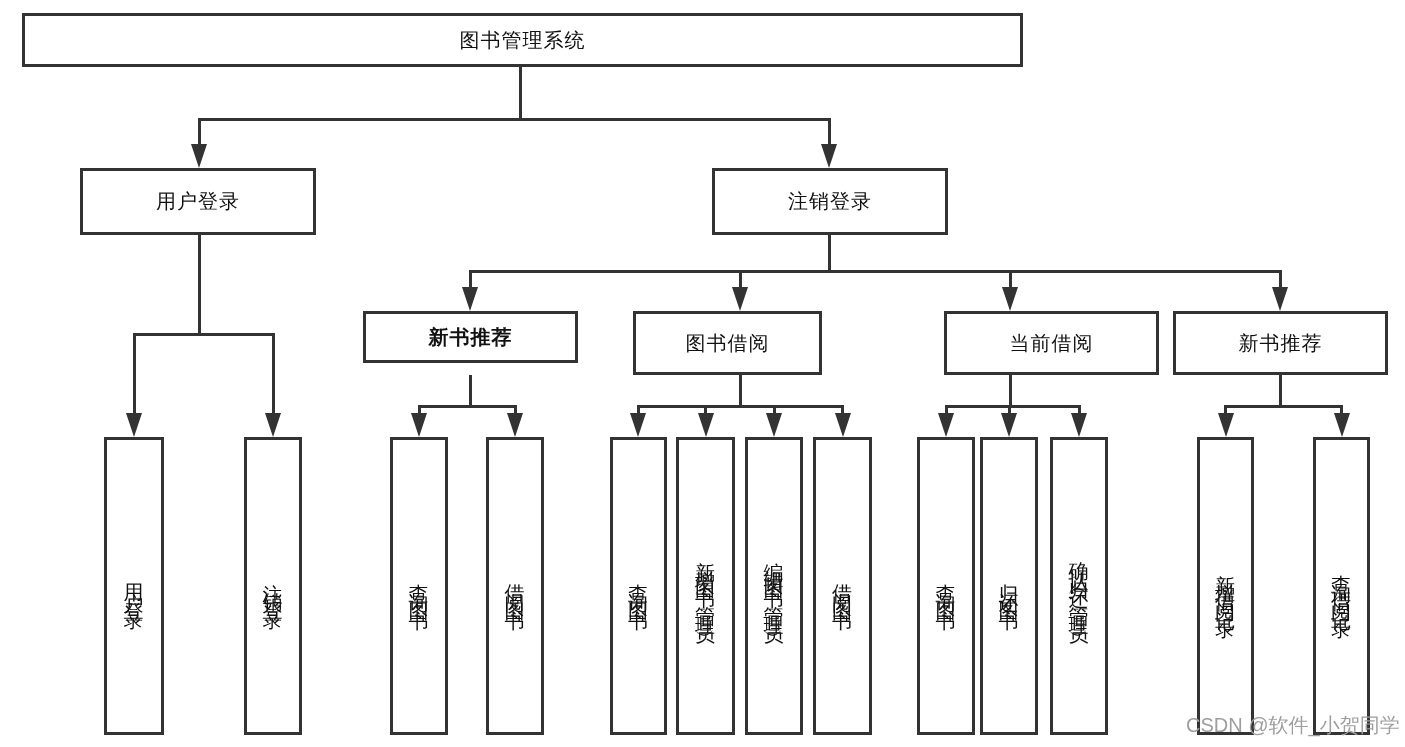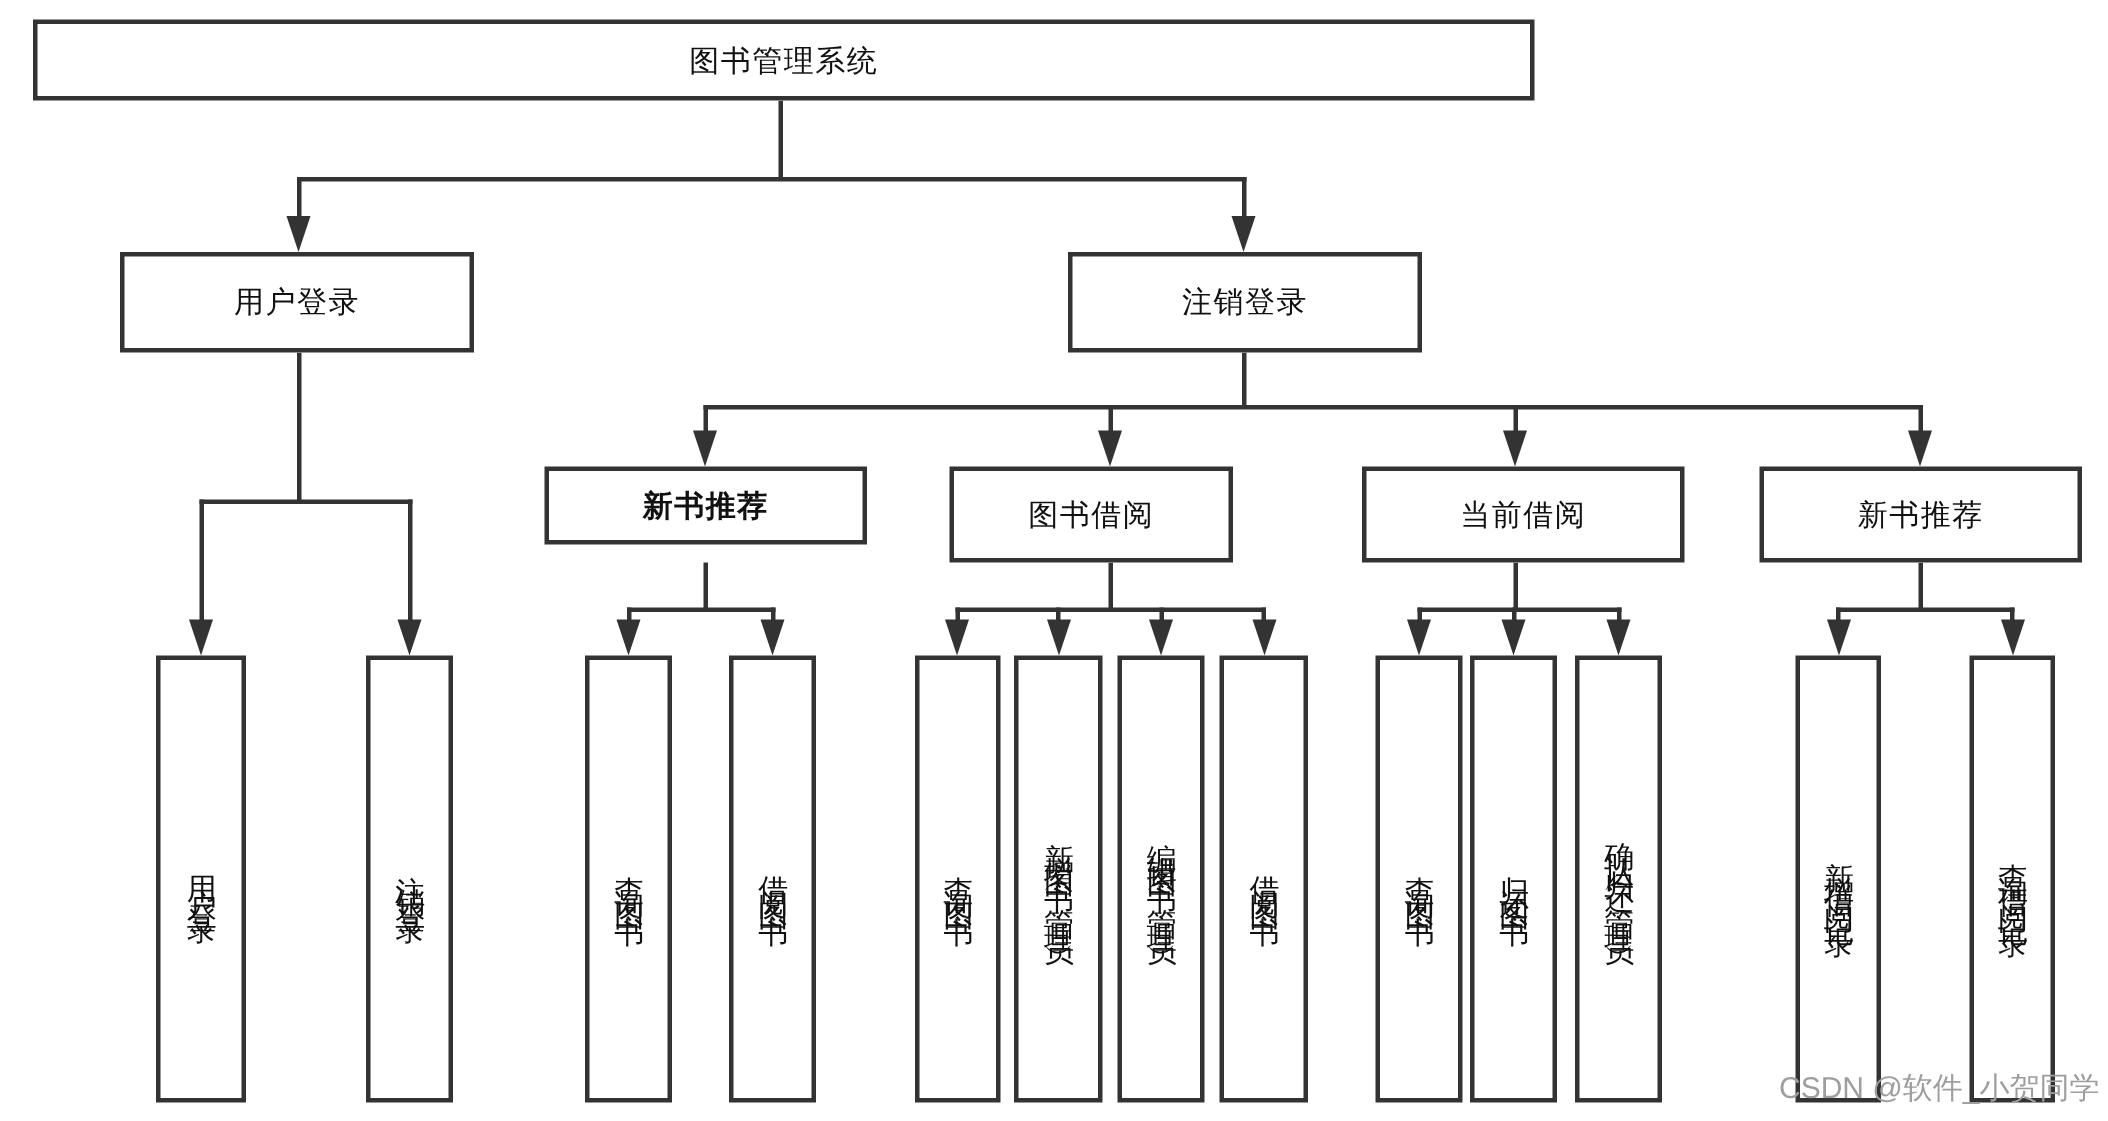--- a/index.html
+++ b/index.html
@@ -128,21 +128,21 @@
   <div class="box" style="left:712px; top:168px; width:236px; height:67px;">
     <span class="h-label">注销登录</span>
   </div>
 
   <div class="box" style="left:363px; top:311px; width:215px; height:52px;font-weight:bold;">
     <span class="h-label">新书推荐</span>
   </div>
   <div class="box" style="left:633px; top:311px; width:189px; height:64px;">
     <span class="h-label">图书借阅</span>
   </div>
-  <div class="box" style="left:908px; top:311px; width:215px; height:64px;">
+  <div class="box" style="left:944px; top:311px; width:215px; height:64px;">
     <span class="h-label">当前借阅</span>
   </div>
   <div class="box" style="left:1173px; top:311px; width:215px; height:64px;">
     <span class="h-label">新书推荐</span>
   </div>
 
   <div class="box" style="left:104px; top:437px; width:60px; height:298px;">
     <span class="v-label">用户登录</span>
   </div>
   <div class="box" style="left:244px; top:437px; width:58px; height:298px;">

